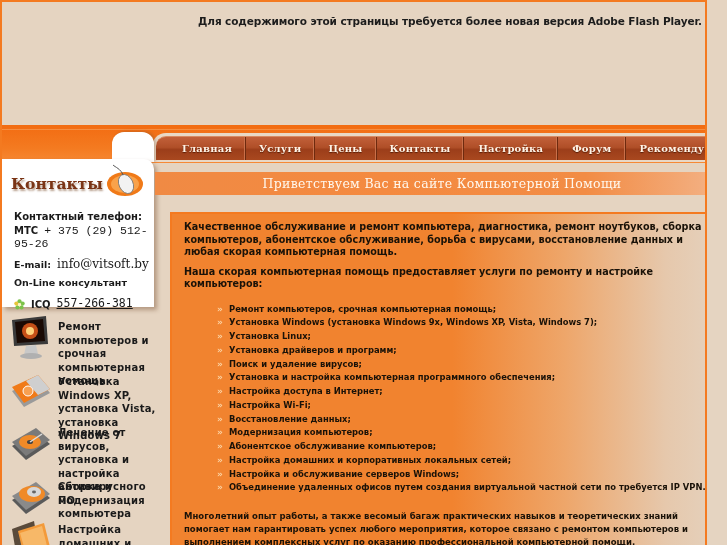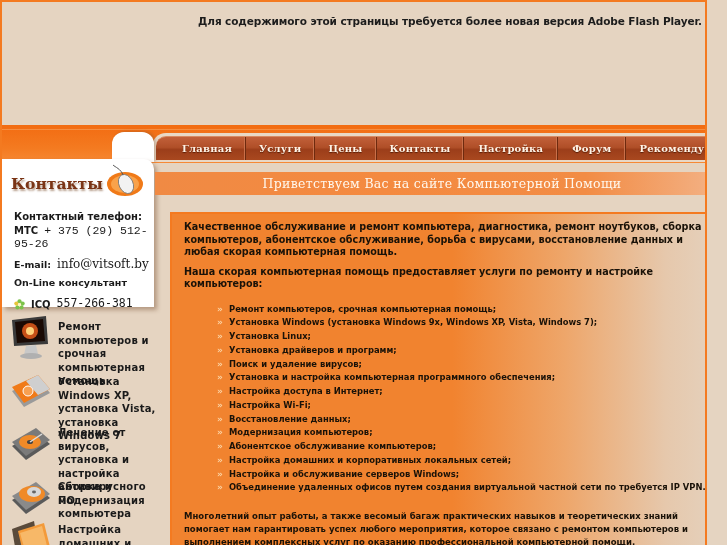--- a/index.html
+++ b/index.html
@@ -82,21 +82,21 @@
   .c-phone {
     top: 222px; line-height: 13px; width: 140px;
   }
   .c-phone .op { font-size: 10px; font-weight: bold; }
   .c-phone .num { font-family: Liberation Mono, monospace; font-weight: normal; font-size: 11.5px; margin-left: 6px; }
   .c-email { top: 255px; font-size: 9.5px; }
   .c-email .val { font-family: "DejaVu Serif", serif; font-weight: normal; font-size: 12px; margin-left: 6px; }
   .c-online { top: 275px; font-size: 9.5px; }
   .c-icq { top: 294px; font-size: 10px; display: flex; align-items: flex-end; }
   .c-icq .flower { display: inline-block; width: 11px; height: 11px; margin-right: 6px; }
-  .c-icq .num { font-family: "DejaVu Sans Mono", monospace; font-weight: normal; font-size: 11.5px; margin-left: 6px; }
+  .c-icq .num { font-family: "DejaVu Sans Mono", monospace; font-weight: normal; font-size: 11.5px; margin-left: 6px; text-decoration: underline; }
   
   .side-item {
     position: absolute; left: 6px; width: 160px;
     display: flex; align-items: flex-start;
   }
   .side-icon { width: 46px; height: 46px; flex: none; }
   .side-text {
     margin-left: 4px; margin-top: 6px;
     font-size: 10px; font-weight: bold; line-height: 13.5px; color: #1a1a1a;
     width: 105px; cursor: pointer; letter-spacing: 0.2px;

